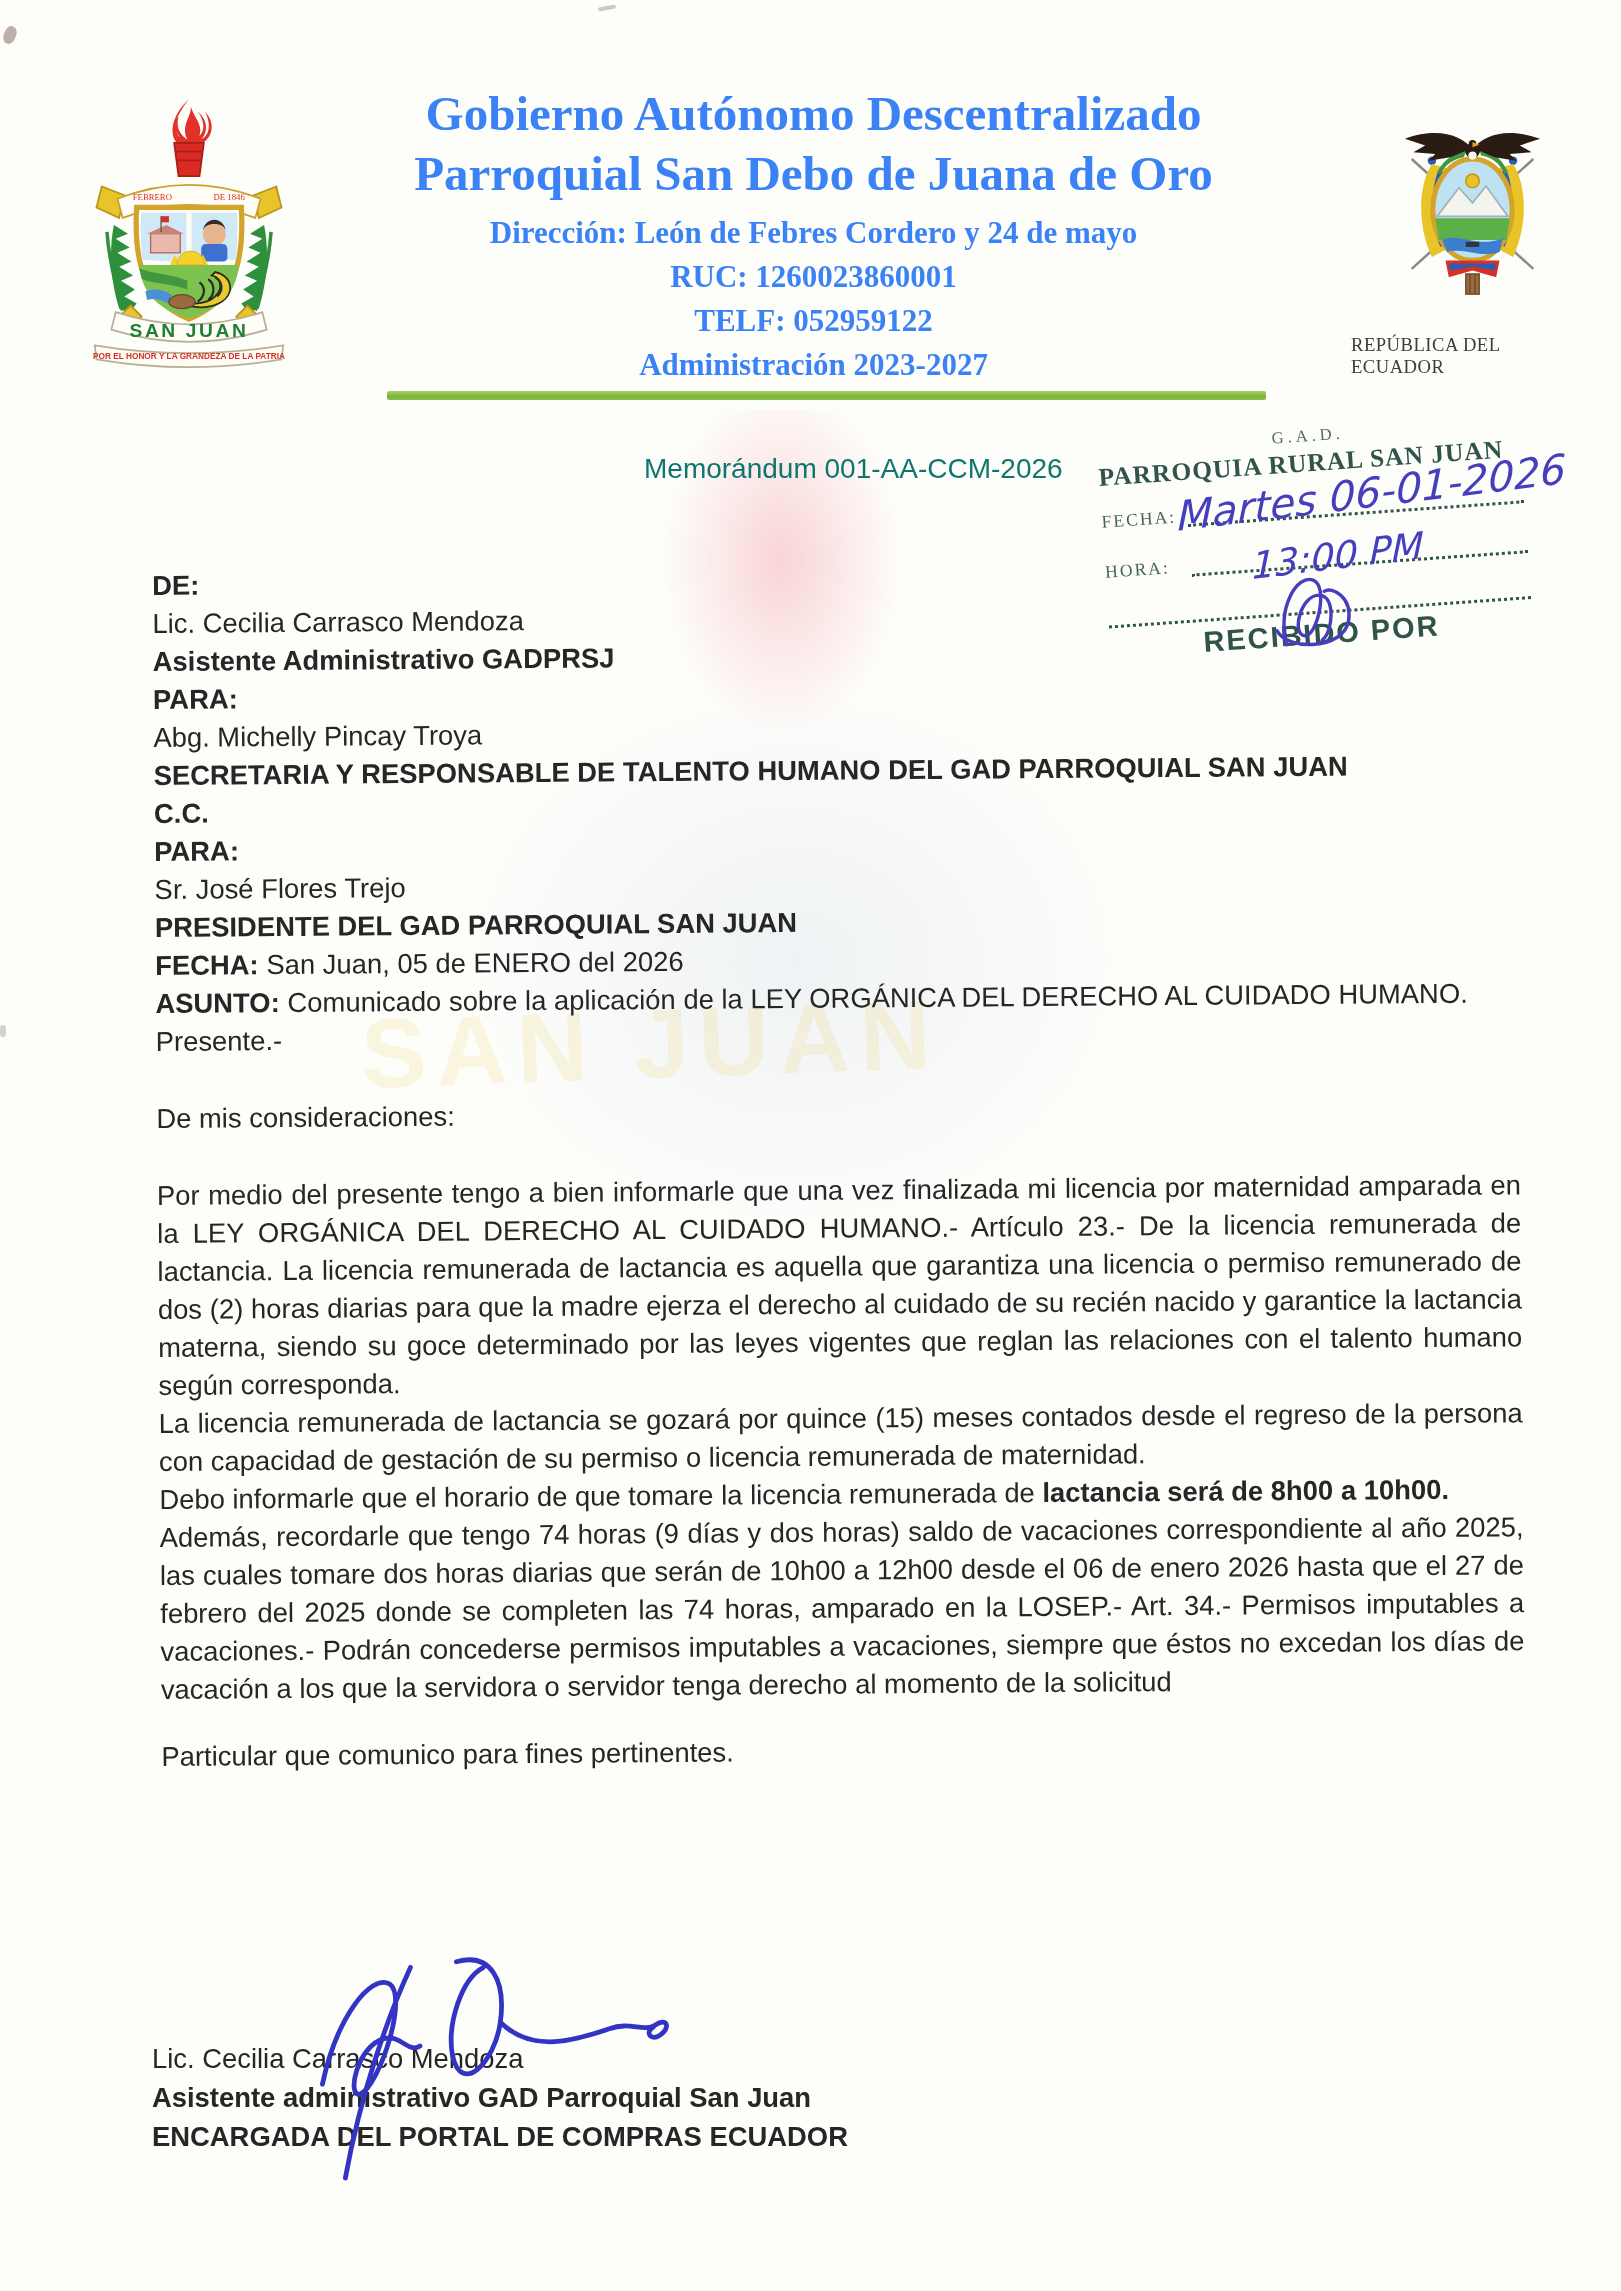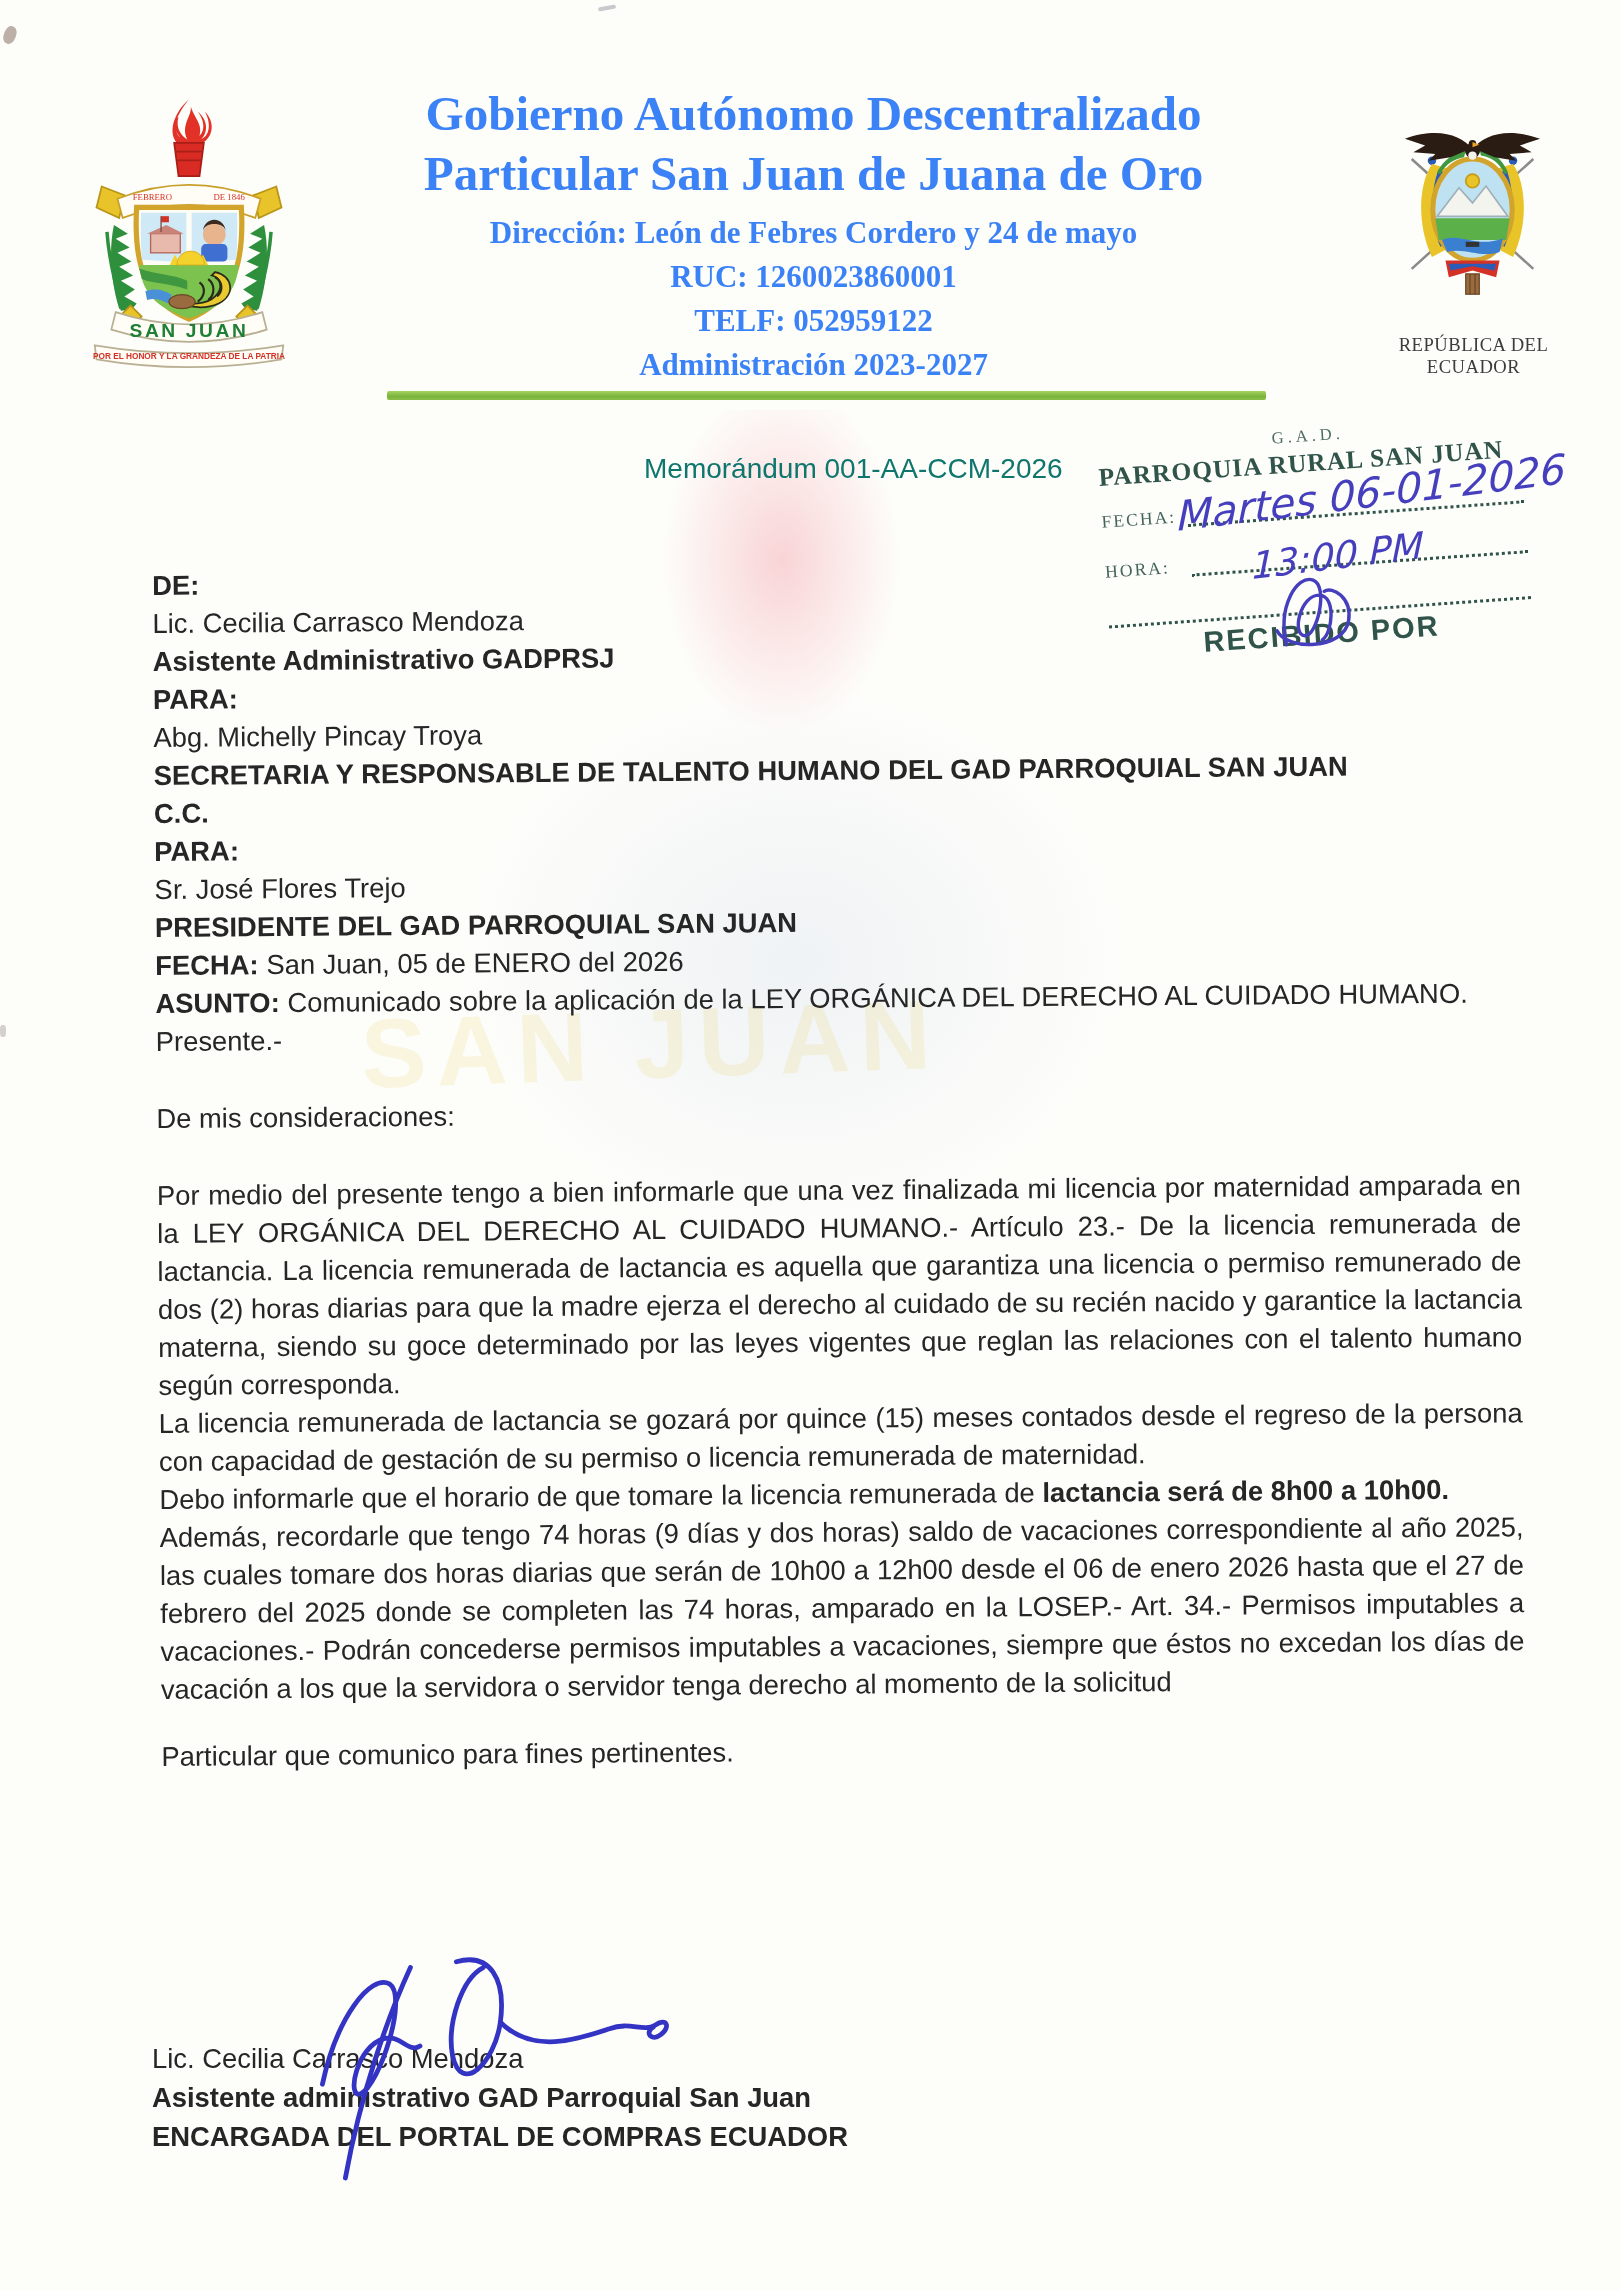--- a/index.html
+++ b/index.html
@@ -14,21 +14,21 @@
   .header-text{position:absolute;left:333px;top:84px;width:961px;text-align:center;
     font-family:"Liberation Serif",serif;font-weight:bold;color:#3b82f6;}
   .ht1{font-size:49px;line-height:59px;}
   .ht2{font-size:49px;line-height:61px;}
   .ht3{font-size:31px;line-height:45px;margin-top:6px;}
   .ht4,.ht5,.ht6{font-size:31px;line-height:44px;}
   .divider{position:absolute;left:387px;top:391px;width:879px;height:8.8px;
     background:linear-gradient(180deg,#a5d45f 0%,#7ab33c 60%,#8cbf4a 100%);border-radius:2px;}
   .ecuador{position:absolute;left:1374px;top:106px;width:196px;}
   .ecuador svg{display:block;margin:0 auto;}
-  .ecuador-caption{position:absolute;left:1351px;top:334px;width:245px;text-align:center;
+  .ecuador-caption{position:absolute;left:1351px;top:334px;width:245px;
     font-family:"Liberation Serif",serif;font-size:18.6px;letter-spacing:0.5px;color:#3c3c3c;}
   
   .memo-number{position:absolute;left:644px;top:453px;font-size:28px;color:#0f766e;}
   
   .stamp{position:absolute;left:1096px;top:441px;width:423px;transform:rotate(-4deg);
     transform-origin:0 0;color:#31544a;}
   .stamp .gad1{text-align:center;font-family:"Liberation Serif",serif;font-size:16.7px;
     letter-spacing:3.9px;opacity:.85;}
   .stamp .gad2{white-space:nowrap;font-family:"Liberation Serif",serif;font-weight:bold;
     font-size:25.5px;letter-spacing:1px;margin-top:2px;}
@@ -132,21 +132,21 @@
       <path d="M36 250 Q120 278 204 250 L209 270 Q120 298 31 270 Z" fill="#fffdf6" stroke="#b9b094" stroke-width="2"></path>
       <text x="120" y="278" font-size="22" font-weight="bold" letter-spacing="3" fill="#1e7f35" text-anchor="middle" font-family="Liberation Sans,sans-serif">SAN JUAN</text>
 
       <path d="M12 288 Q120 306 228 288 L226 304 Q120 322 14 304 Z" fill="#fffdf6" stroke="#b9b094" stroke-width="2"></path>
       <text x="120" y="304" font-size="9.5" font-weight="bold" fill="#d43227" text-anchor="middle" font-family="Liberation Sans,sans-serif">POR EL HONOR Y LA GRANDEZA DE LA PATRIA</text>
     </svg>
   </div>
 
   <div class="header-text">
     <div class="ht1">Gobierno Autónomo Descentralizado</div>
-    <div class="ht2">Particular San Juan de Juana de Oro</div>
+    <div class="ht2">Parroquial San Debo de Juana de Oro</div>
     <div class="ht3">Dirección: León de Febres Cordero y 24 de mayo</div>
     <div class="ht4">RUC: 1260023860001</div>
     <div class="ht5">TELF: 052959122</div>
     <div class="ht6">Administración 2023-2027</div>
   </div>
   <div class="divider"></div>
 
   <div class="ecuador">
     <svg viewBox="0 0 200 240" width="169" height="204">
       <line x1="28" y1="62" x2="172" y2="192" stroke="#8a8a8a" stroke-width="3"></line>

